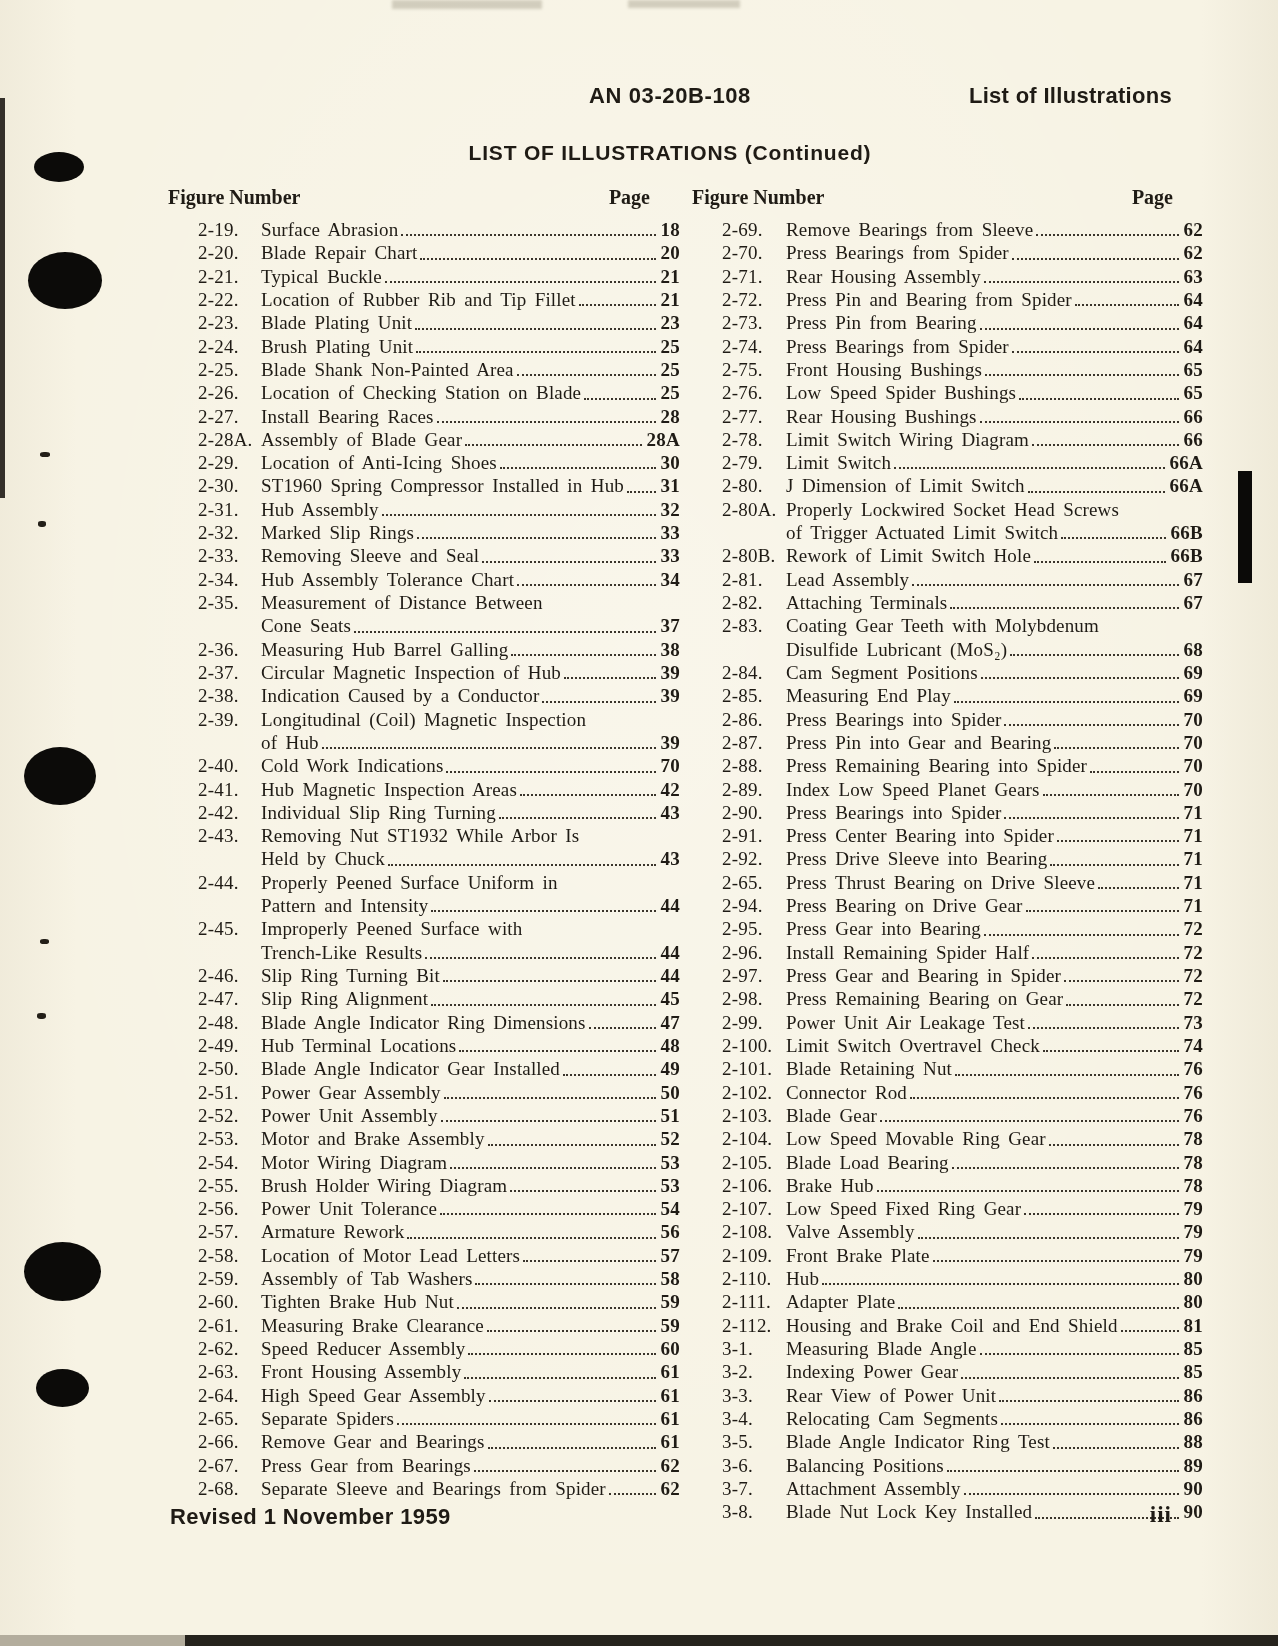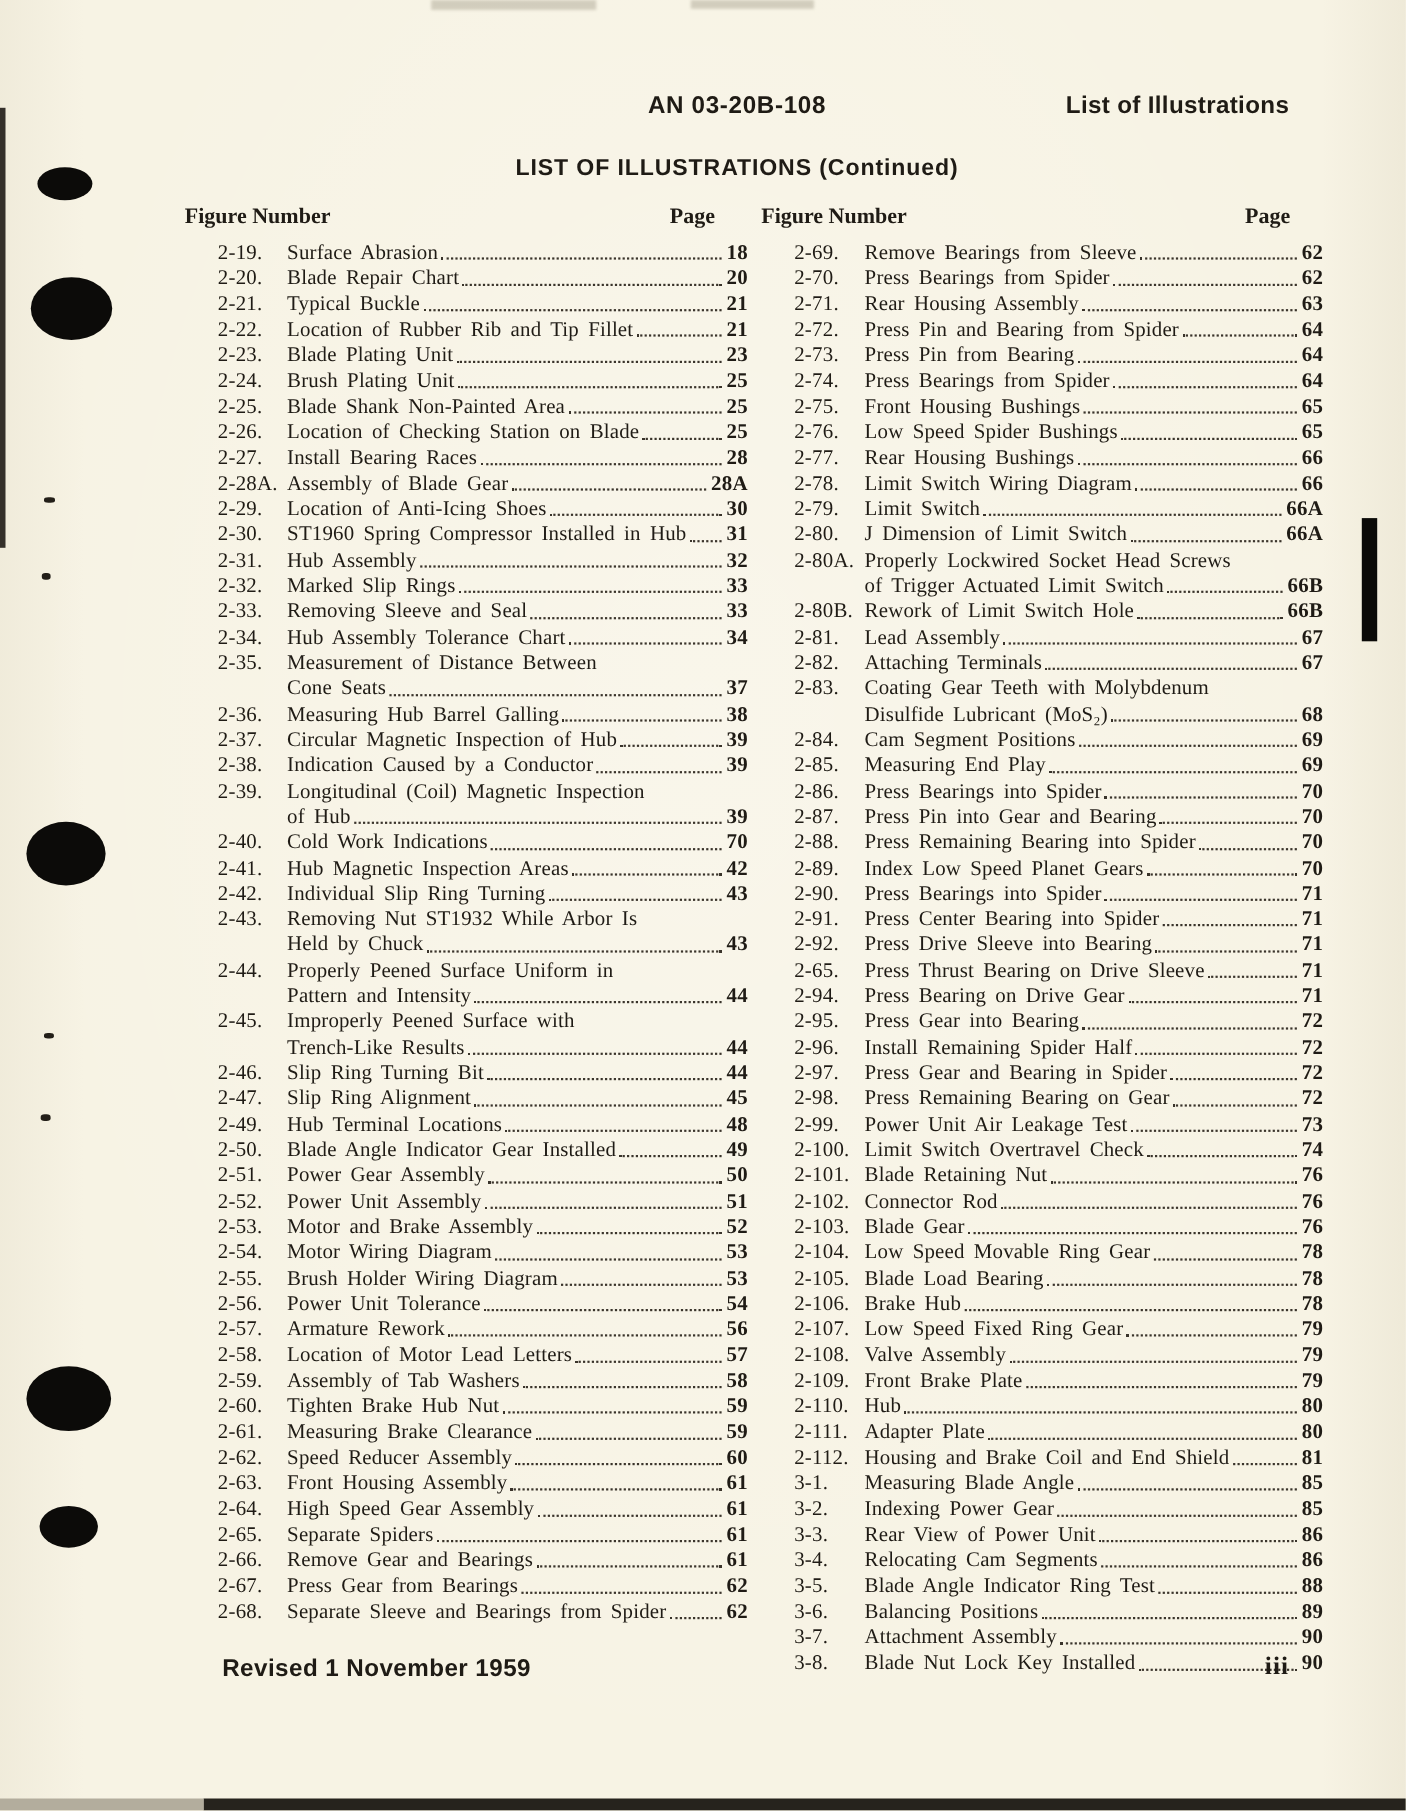--- a/index.html
+++ b/index.html
@@ -47,21 +47,21 @@
   .txt{flex:none;word-spacing:3.5px;letter-spacing:0.15px;}
   .leader{
     flex:1 1 auto;min-width:10px;height:0;
     border-bottom:2.5px dotted #3a342b;
     align-self:flex-end;margin:0 4px 5px 3px;
   }
   .pg{flex:none;font-weight:bold;text-align:right;letter-spacing:0.3px;}
   
   .footer-left{
     position:absolute;left:170px;top:1504px;
-    font-family:"Liberation Sans", sans-serif;font-weight:bold;font-size:22px;letter-spacing:0.4px;margin-left:32px;
+    font-family:"Liberation Sans", sans-serif;font-weight:bold;font-size:22px;letter-spacing:0.4px;
   }
   .footer-page{
     position:absolute;right:106px;top:1502px;
     font-weight:bold;font-size:23px;letter-spacing:1px;
   }
   
   .dot{position:absolute;background:#0c0b09;border-radius:50%;}
   .dot1{left:34px;top:152px;width:50px;height:30px;}
   .dot2{left:28px;top:252px;width:74px;height:57px;}
   .dot3{left:24px;top:747px;width:72px;height:58px;}
@@ -299,20 +299,26 @@
         <span class="leader"></span>
         <span class="pg">44</span>
       </div>
       <div class="row">
         <span class="fig">2-47.</span>
         <span class="txt">Slip Ring Alignment</span>
         <span class="leader"></span>
         <span class="pg">45</span>
       </div>
       <div class="row">
+        <span class="fig">2-48.</span>
+        <span class="txt">Blade Angle Indicator Ring Dimensions</span>
+        <span class="leader"></span>
+        <span class="pg">47</span>
+      </div>
+      <div class="row">
         <span class="fig">2-49.</span>
         <span class="txt">Hub Terminal Locations</span>
         <span class="leader"></span>
         <span class="pg">48</span>
       </div>
       <div class="row">
         <span class="fig">2-50.</span>
         <span class="txt">Blade Angle Indicator Gear Installed</span>
         <span class="leader"></span>
         <span class="pg">49</span>

